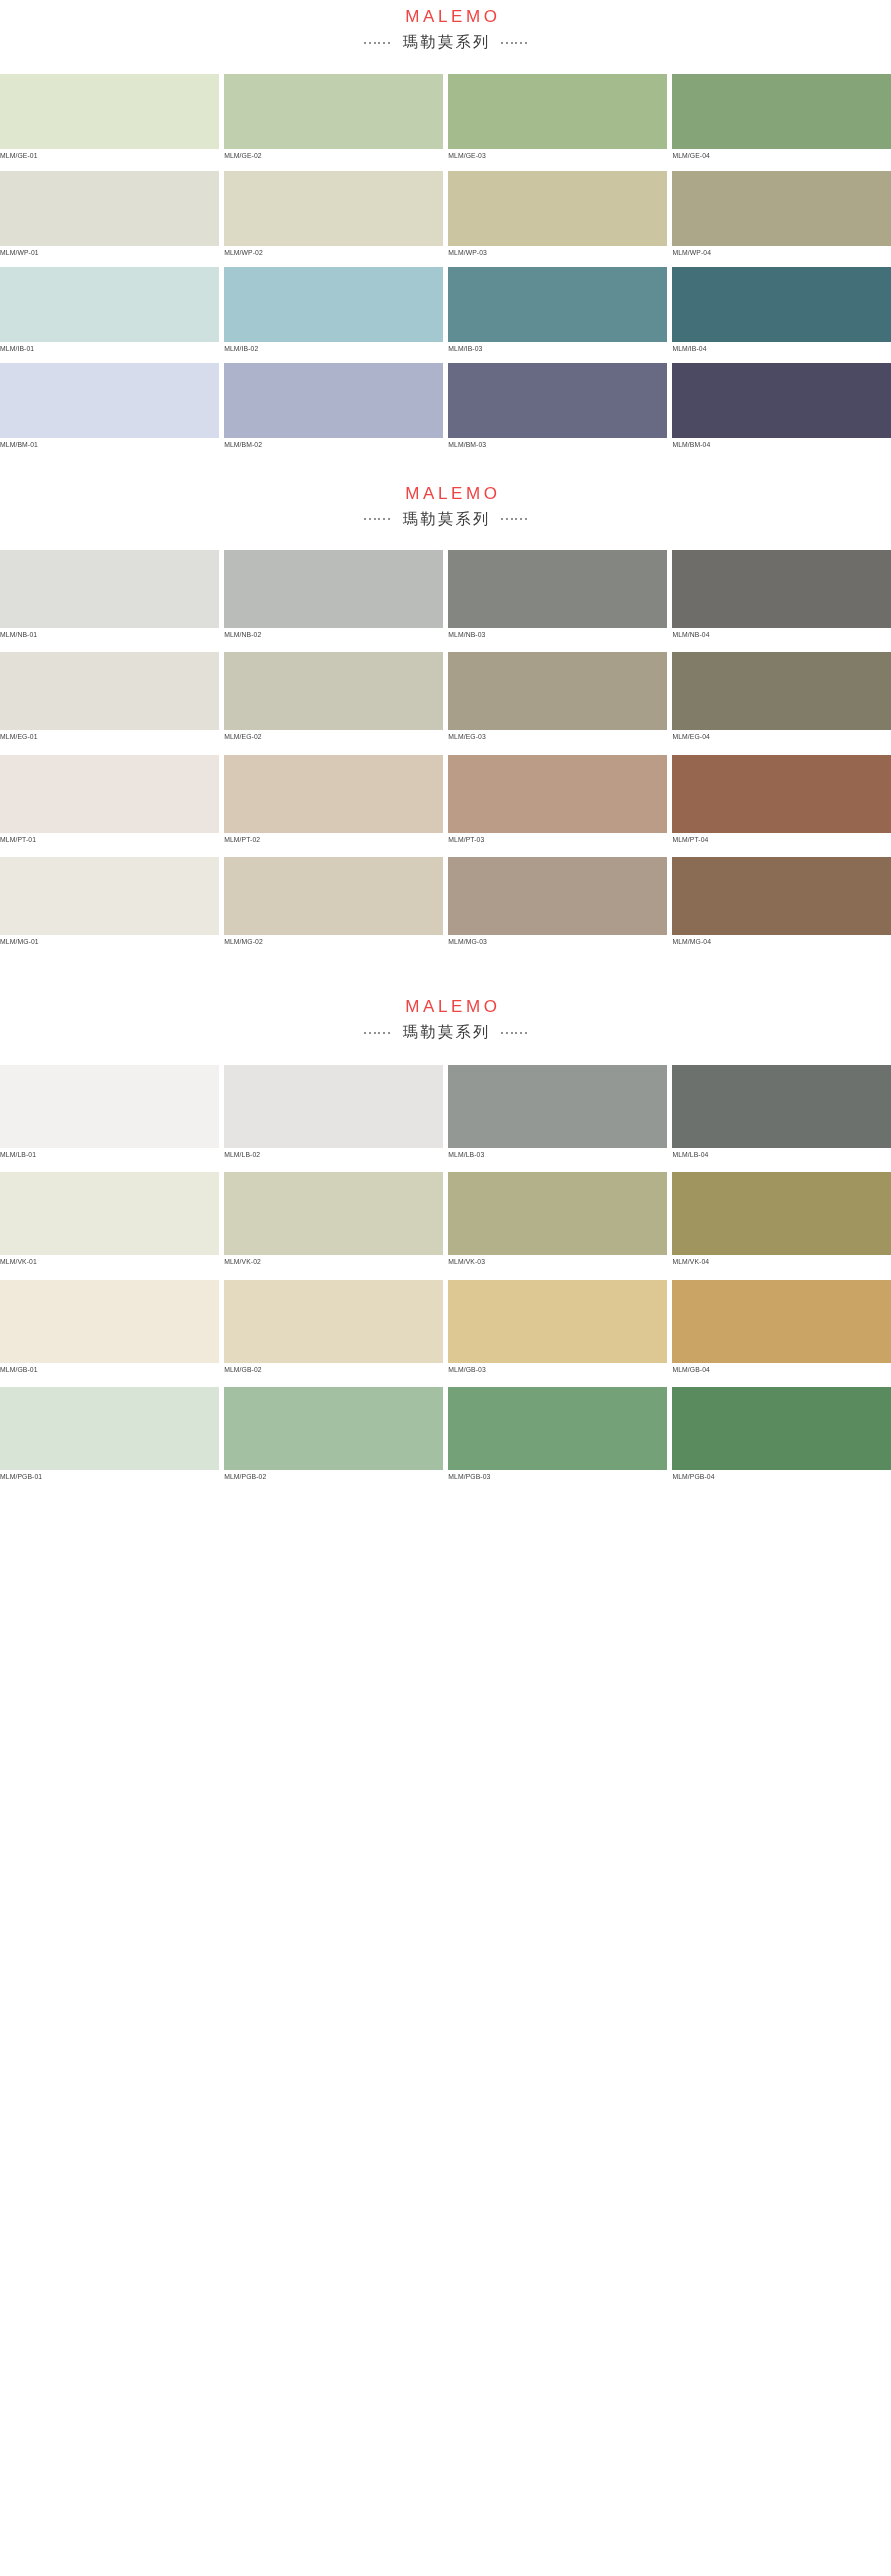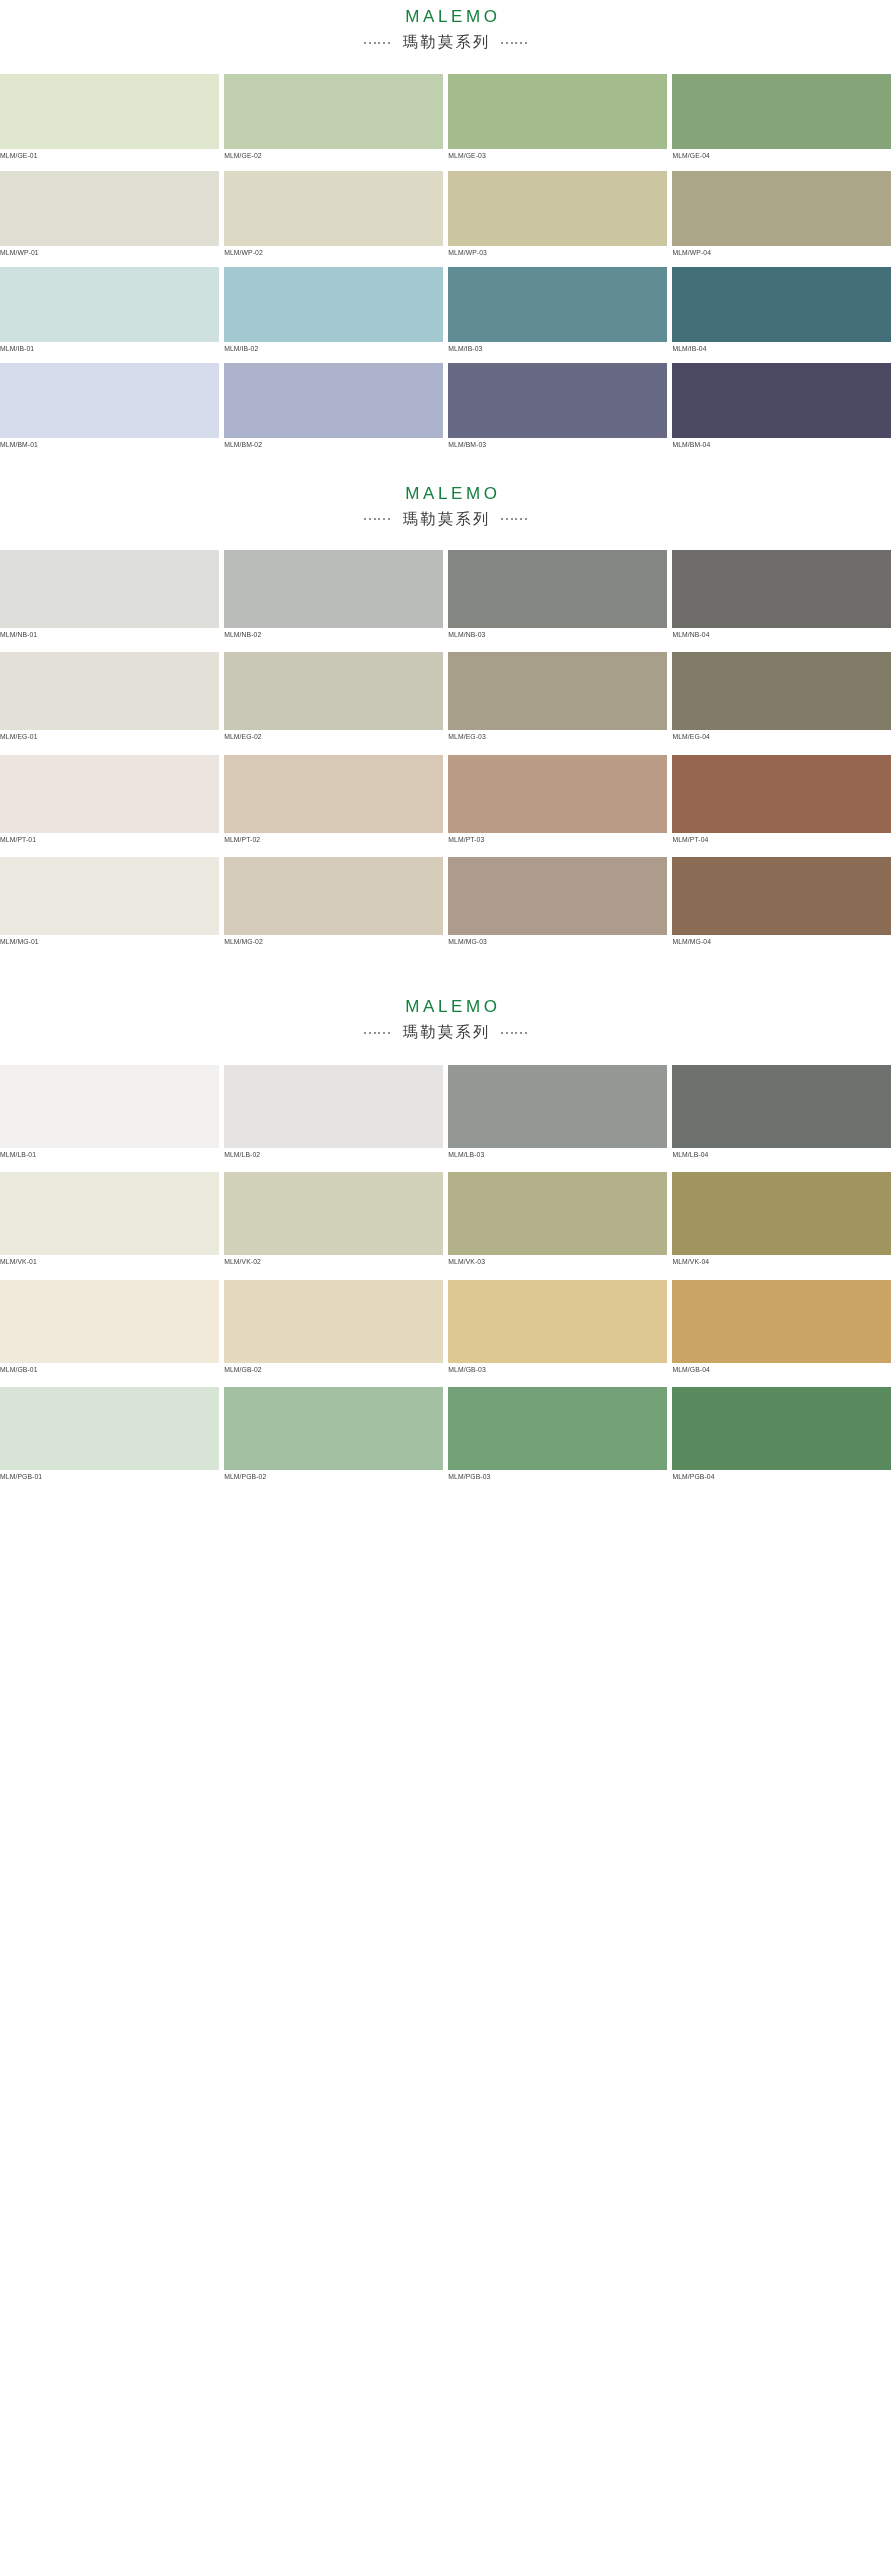--- a/index.html
+++ b/index.html
@@ -18,21 +18,21 @@
 
   
   .panel-header {
     text-align: center;
     padding-top: 4.8px;
   }
   .brand-title {
     font-family: "Liberation Sans", sans-serif;
     font-size: 17px;
     letter-spacing: 3.6px;
-    color: #15803d;
+    color: #ef4444;
     font-weight: 400;
     line-height: 1.25;
     padding-left: 15px;
   }
   .series-line {
     display: flex;
     align-items: center;
     justify-content: center;
     gap: 10.4px;
     margin-top: 4.8px;

